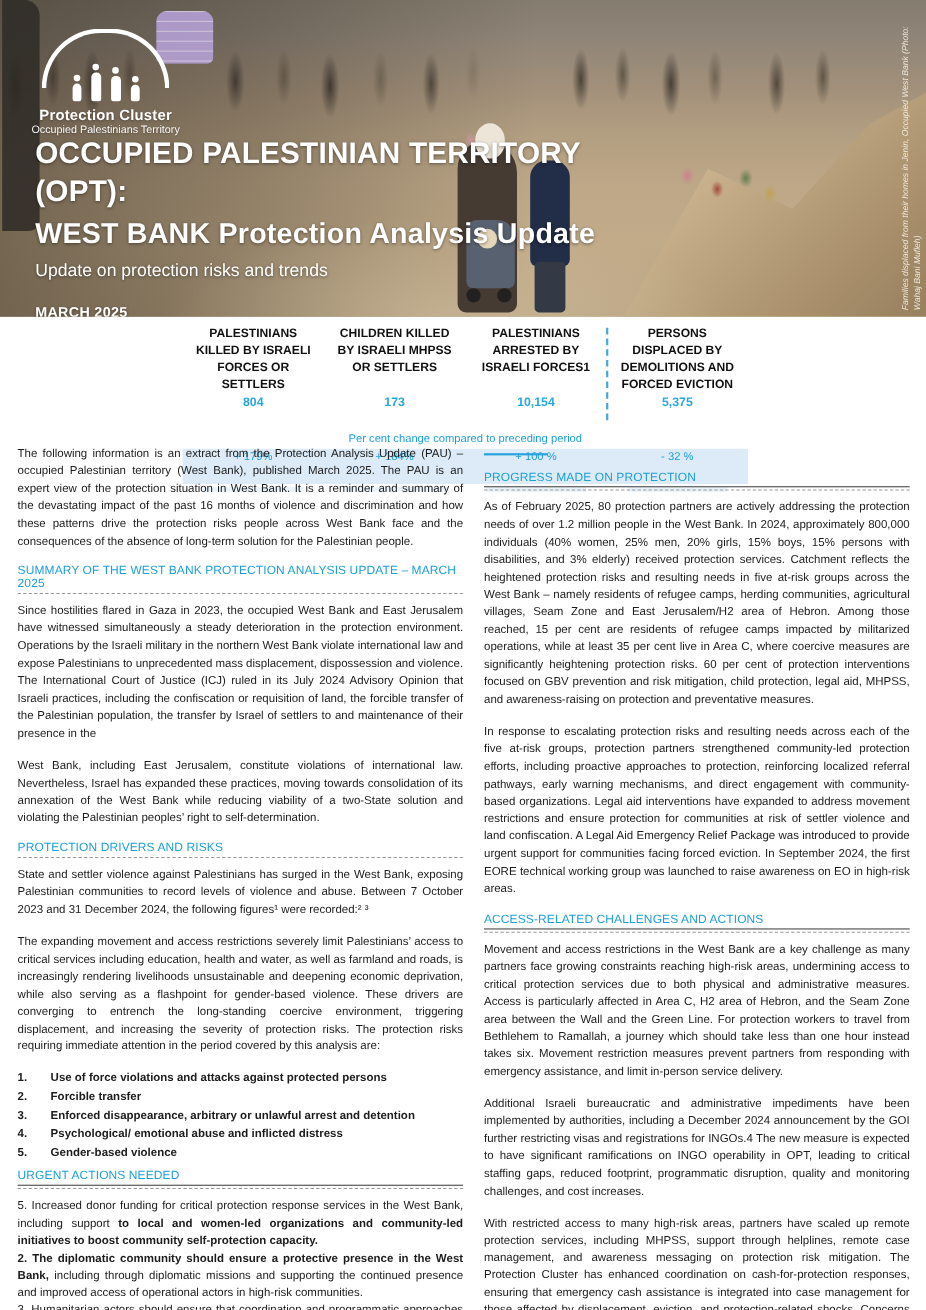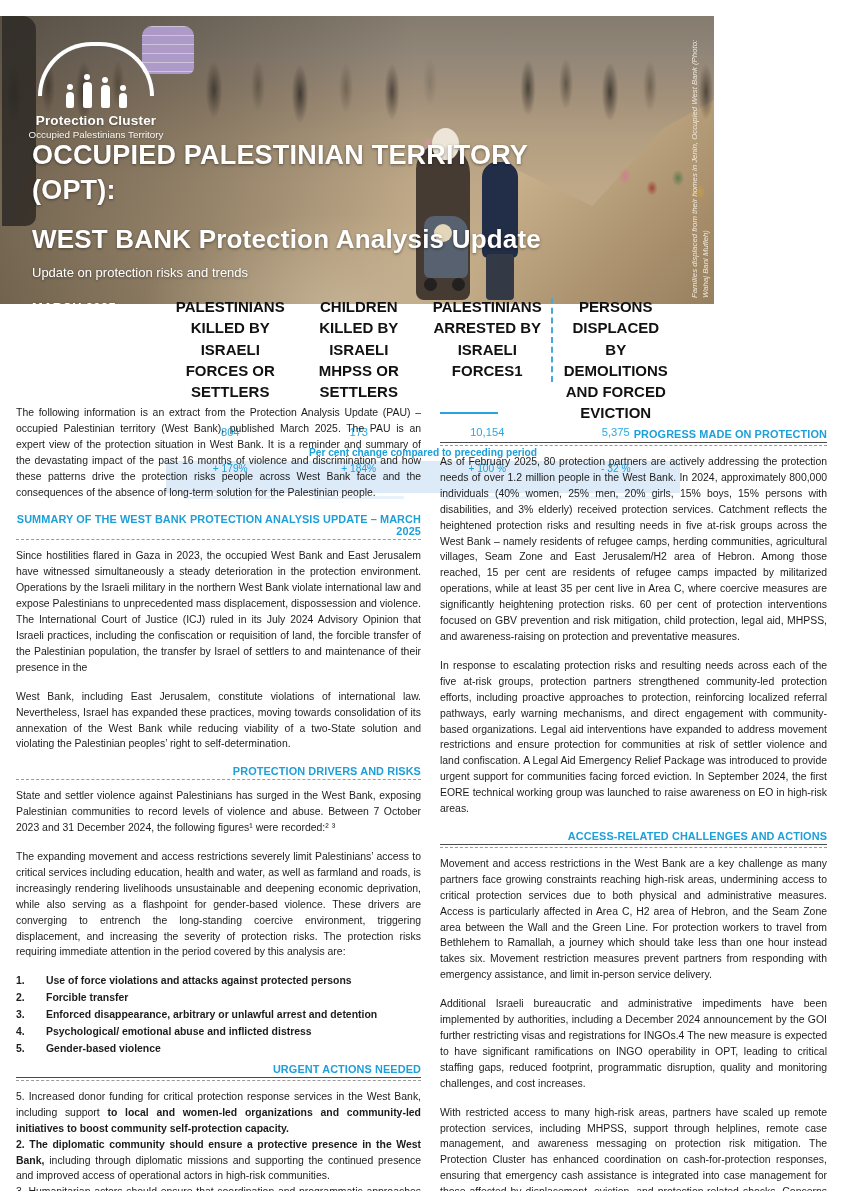--- a/index.html
+++ b/index.html
@@ -1,20 +1,20 @@
 <!DOCTYPE html>
 <html><head>
 <meta charset="utf-8">
 <style>
   html,body{margin:0;padding:0;background:#ffffff;}
   .page{position:relative;width:842px;height:1191px;background:#ffffff;overflow:hidden;
         font-family:"Liberation Sans","DejaVu Sans",sans-serif;color:#1c1c1c;}
 
   
-  .hero{position:absolute;left:0;top:16px;width:714px;height:288px;overflow:hidden;
+  .hero{position:absolute;left:0;top:0;width:842px;height:288px;overflow:hidden;
     background:
       linear-gradient(to right, rgba(48,40,32,.52) 0%, rgba(48,40,32,.30) 28%, rgba(48,40,32,0) 58%),
       linear-gradient(180deg,#847c6e 0%,#8f8578 12%,#a2907a 28%,#b29e81 42%,#bda787 58%,#c1ab89 76%,#baa482 100%);}
   .crowd{position:absolute;left:0;top:0;right:0;height:132px;opacity:.9;background-image:
       radial-gradient(11px 42px at 14px 78px, rgba(36,32,28,.88), transparent 70%),
       radial-gradient(10px 38px at 48px 70px, rgba(58,50,42,.8), transparent 70%),
       radial-gradient(12px 44px at 84px 76px, rgba(40,36,30,.82), transparent 70%),
       radial-gradient(9px 34px at 118px 68px, rgba(70,60,48,.75), transparent 70%),
       radial-gradient(12px 40px at 214px 74px, rgba(44,40,34,.8), transparent 70%),
       radial-gradient(10px 36px at 258px 70px, rgba(80,70,56,.7), transparent 70%),
@@ -69,47 +69,47 @@
   .pfig .body{width:8px;background:#fff;border-radius:4px 4px 2px 2px;}
   .pfig.f1 .body{height:16px;} .pfig.f2 .body{height:26px;width:9px;}
   .pfig.f3 .body{height:23px;width:9px;} .pfig.f4 .body{height:15px;}
   .logo-t1{font-size:13.5px;font-weight:bold;margin-top:5px;letter-spacing:.2px;
       text-shadow:0 1px 2px rgba(0,0,0,.35);}
   .logo-t2{font-size:9.8px;margin-top:1px;opacity:.95;text-shadow:0 1px 2px rgba(0,0,0,.35);}
 
   .title-block{position:absolute;left:32px;top:122px;width:560px;color:#fff;
       text-shadow:0 1px 3px rgba(0,0,0,.45);}
   .title-l1{font-size:27px;font-weight:bold;letter-spacing:.2px;line-height:1.3;margin:0;}
-  .title-l2{font-size:26px;font-weight:bold;letter-spacing:.2px;line-height:1.3;margin:15px 0 0;}
-  .subtitle{font-size:13px;font-weight:400;margin:8px 0 0;}
+  .title-l2{font-size:26px;font-weight:bold;letter-spacing:.2px;line-height:1.3;margin:4px 0 0;}
+  .subtitle{font-size:16px;font-weight:400;margin:8px 0 0;}
   .hero-date{font-size:13px;font-weight:bold;margin:20px 0 0;letter-spacing:.3px;}
   .caption{position:absolute;top:6px;right:3px;height:276px;color:#f3ecdf;font-size:7.8px;
       font-style:italic;writing-mode:vertical-rl;transform:rotate(180deg);line-height:11px;
       opacity:.95;}
 
   
   .stats{position:absolute;left:166px;top:296px;width:514px;}
   .srow{display:flex;}
   .scell{flex:0 0 25%;box-sizing:border-box;text-align:center;padding:0 9px;}
-  .stat-label{font-size:15px;font-weight:bold;line-height:1.42;color:#111;}
+  .stat-label{font-size:11px;font-weight:bold;line-height:1.42;color:#111;}
   .labels{min-height:44px;align-items:flex-start;}
-  .stat-value{font-size:11.2px;font-weight:normal;color:#29a8e0;margin-top:2px;}
-  .pc-note{text-align:center;color:#1d9fd9;font-size:10.2px;font-weight:bold;margin-top:9px;}
+  .stat-value{font-size:11.2px;font-weight:bold;color:#29a8e0;margin-top:2px;}
+  .pc-note{text-align:center;color:#1d9fd9;font-size:10.2px;font-weight:normal;margin-top:22px;}
   .band{background:#dcebf7;margin-top:3px;}
   .band .scell{font-size:10.2px;font-weight:normal;color:#1d9fd9;line-height:16px;height:32px;}
   .strips{margin-top:3px;}
   .strips .bar{height:3.5px;background:#e8f2fa;margin:0 10px;}
   .stat-divider{position:absolute;left:385px;top:2px;height:84px;border-left:2px dashed #45a7da;}
 
   
   .col{position:absolute;top:405px;}
   .col p{font-size:10.45px;line-height:15.9px;text-align:justify;margin:0 0 13px;}
   .col-left{left:16px;width:405px;}
   .col-right{left:440px;width:387px;}
-  .sec-h{font-size:10.9px;font-weight:bold;color:#1d9fd9;letter-spacing:.1px;margin:2px 0 1px;text-align:right;}
+  .sec-h{font-size:10.9px;font-weight:normal;color:#1d9fd9;letter-spacing:.1px;margin:2px 0 1px;}
   .rule{border-top:1px dashed #9a9a9a;margin:2px 0 8px;}
   .rule.solid{border-top:1px solid #4a4a4a;border-bottom:1px dashed #9a9a9a;height:2px;}
   .h-response{font-size:15.5px;font-weight:bold;color:#111;letter-spacing:.6px;margin:4px 0 0;}
   .blue-rule{width:58px;border-top:2px solid #29a3dc;margin:7px 0 14px;}
   .risk-list{margin:0 0 6px;}
   .li{display:flex;font-weight:bold;font-size:10.45px;line-height:15.9px;margin-bottom:1px;}
   .li .num{flex:0 0 30px;}
   .li .txt{flex:1;}
   .actions p{margin:0;}
 </style>

